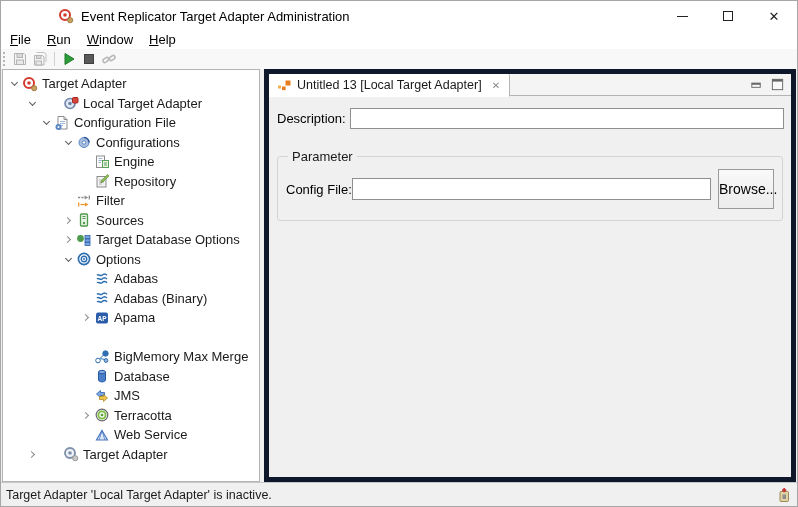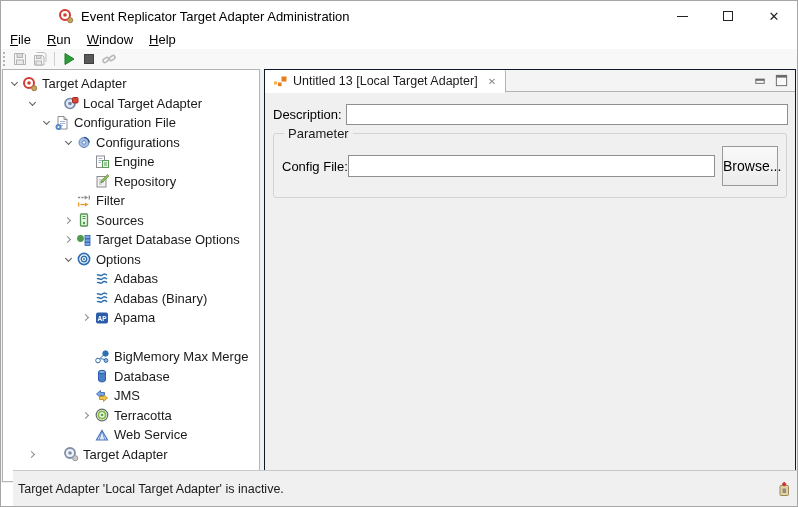--- a/index.html
+++ b/index.html
@@ -39,54 +39,54 @@
   .chev i { display:block; width:5px; height:5px; border-right:1.4px solid #8a8a8a; border-bottom:1.4px solid #8a8a8a; }
   .chev.col i { transform:rotate(-45deg); margin-left:-2px; }
   .chev.exp i { transform:rotate(45deg); margin-top:-2px; border-color:#5a5a5a; }
   .lvl0 { padding-left:4px; } .lvl1 { padding-left:22px;gap:23px; } .lvl2 { padding-left:36px; }
   .lvl3 { padding-left:58px; } .lvl4 { padding-left:76px; }
   .row-inner { display:flex; align-items:center; padding:1px 4px 1px 1px; height:18px; }
   .row-inner.selected { background:#cbe8f6; }
   .ticon { width:16px; height:16px; margin-right:4px; flex:none; }
   .ticon svg { width:16px; height:16px; display:block; }
   
-  .editor-panel { position:absolute; top:0; left:263px; right:1px; bottom:1px; background:#f0f0f0; border:1px solid #0f172a; }
+  .editor-panel { position:absolute; top:0; left:263px; right:1px; bottom:1px; background:#f0f0f0; border:5px solid #0f172a; }
   .tabbar { position:relative; height:22px; background:#f4f4f4; border-bottom:1px solid #b4b4b4; display:flex; }
   .tab {
     display:flex; align-items:center; gap:5px; padding:0 7px; background:#fff;
     border-right:1px solid #b4b4b4; margin-bottom:-1px; border-bottom:1px solid #fff;
     font-size:12.5px; border-top-right-radius:2px; height:23px;
   }
   .tab .ticon { margin-right:0; }
   .tab-close { font-size:10px; color:#8a8a8a; margin-left:3px; padding:1px 2px; }
   .view-btns { position:absolute; right:6px; top:3px; display:flex; gap:6px; }
   .view-btns svg { width:15px; height:15px; }
   .editor-body { position:absolute; top:23px; left:0; right:0; bottom:0; background:#f0f0f0; padding:8px 6px 0 7px; }
   .form-row { display:flex; align-items:center; }
-  .desc-row { margin:3px 1px 1px 1px; }
+  .desc-row { margin:3px 1px 20px 1px; }
   .flabel { font-size:13px; color:#000; flex:none; }
   .desc-row .flabel { width:73px; }
   .txt-input {
     flex:1; height:21px; border:1px solid #8f8f8f; background:#fff; font-size:13px;
     padding:0 4px; font-family:"Liberation Sans","DejaVu Sans",sans-serif; outline:none;
   }
   fieldset.param-group {
     border:1px solid #d4d4d4; border-radius:3px; margin:0 2px 0 1px; padding:5px 8px 11px 8px;
   }
   fieldset.param-group legend { font-size:13px; color:#1a1a1a; padding:0 4px; margin-left:2px; }
   .cfg-row .flabel { width:66px; }
   .cfg-row .txt-input { height:22px; }
   .browse-btn {
     flex:none; margin-left:7px; width:56px; height:40px; font-size:14px;
     font-family:"Liberation Sans","DejaVu Sans",sans-serif;
     background:linear-gradient(#f9f9f9,#ececec); border:1px solid #9a9a9a; color:#000;
   }
   
   .statusbar {
-    position:absolute; bottom:0; left:12px; right:0; height:36px; background:#f0f0f0;
+    position:absolute; bottom:0; left:0; right:0; height:24px; background:#f0f0f0;
     border-top:1px solid #c8c8c8; display:flex; align-items:center; padding:0 5px; font-size:12.5px;
   }
   .statusbar .msg { color:#1a1a1a; }
   .status-right { margin-left:auto; width:16px; height:16px; }
   .status-right svg { width:16px; height:16px; }
 </style>
 </head>
 <body>
 
 <div id="window">

